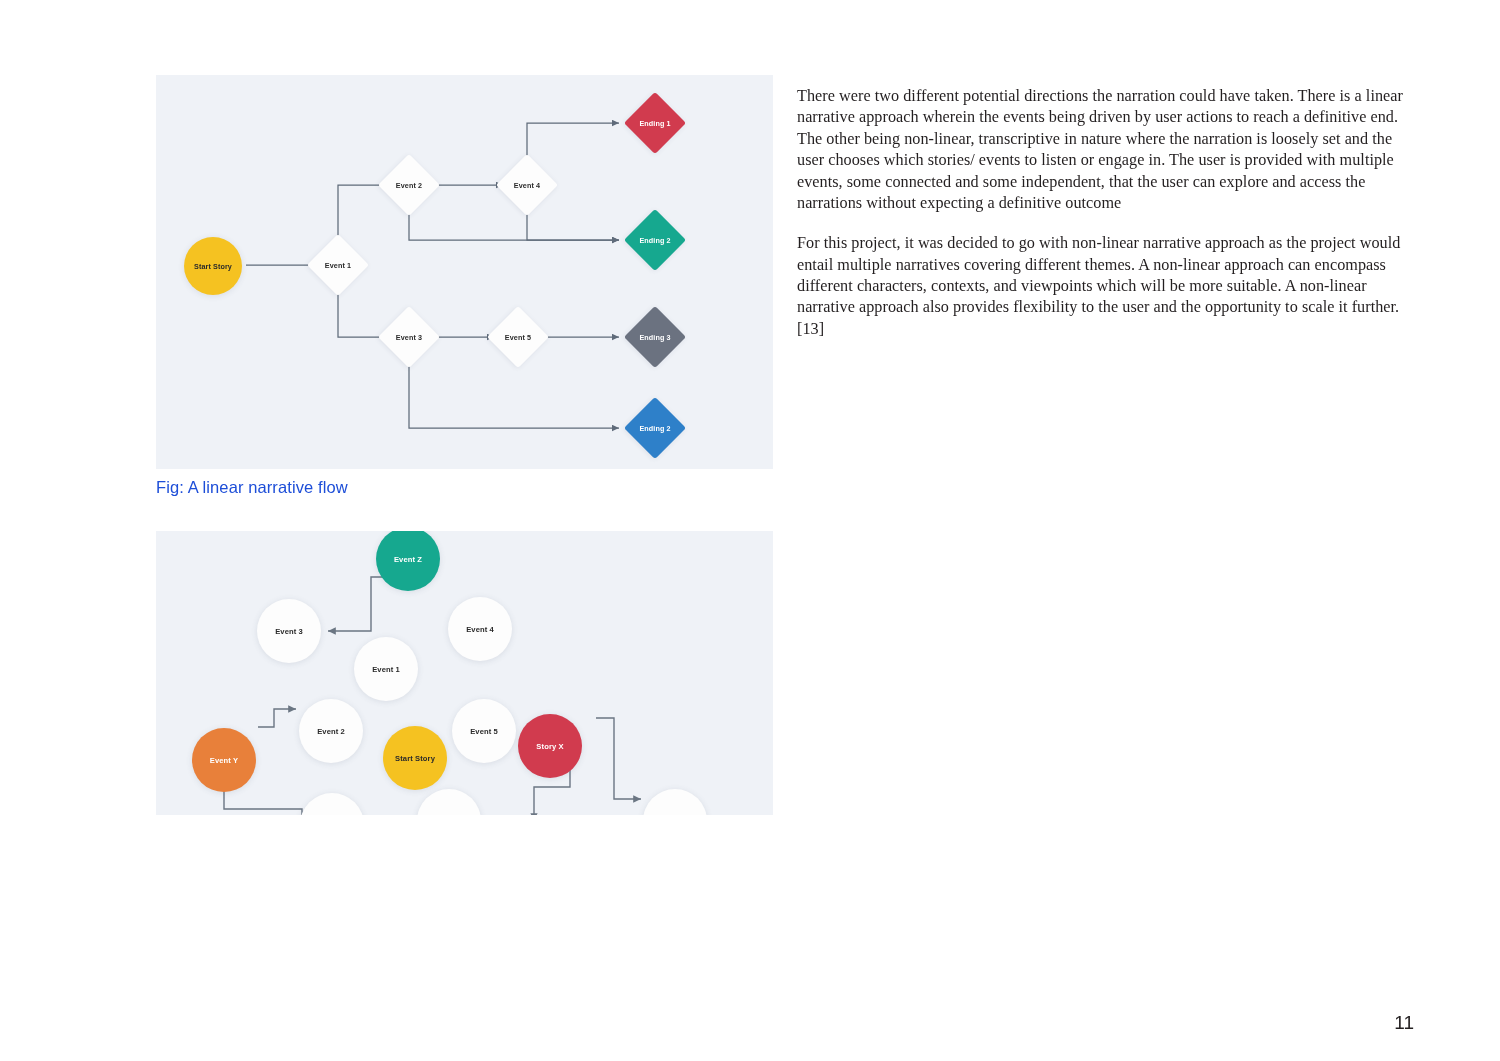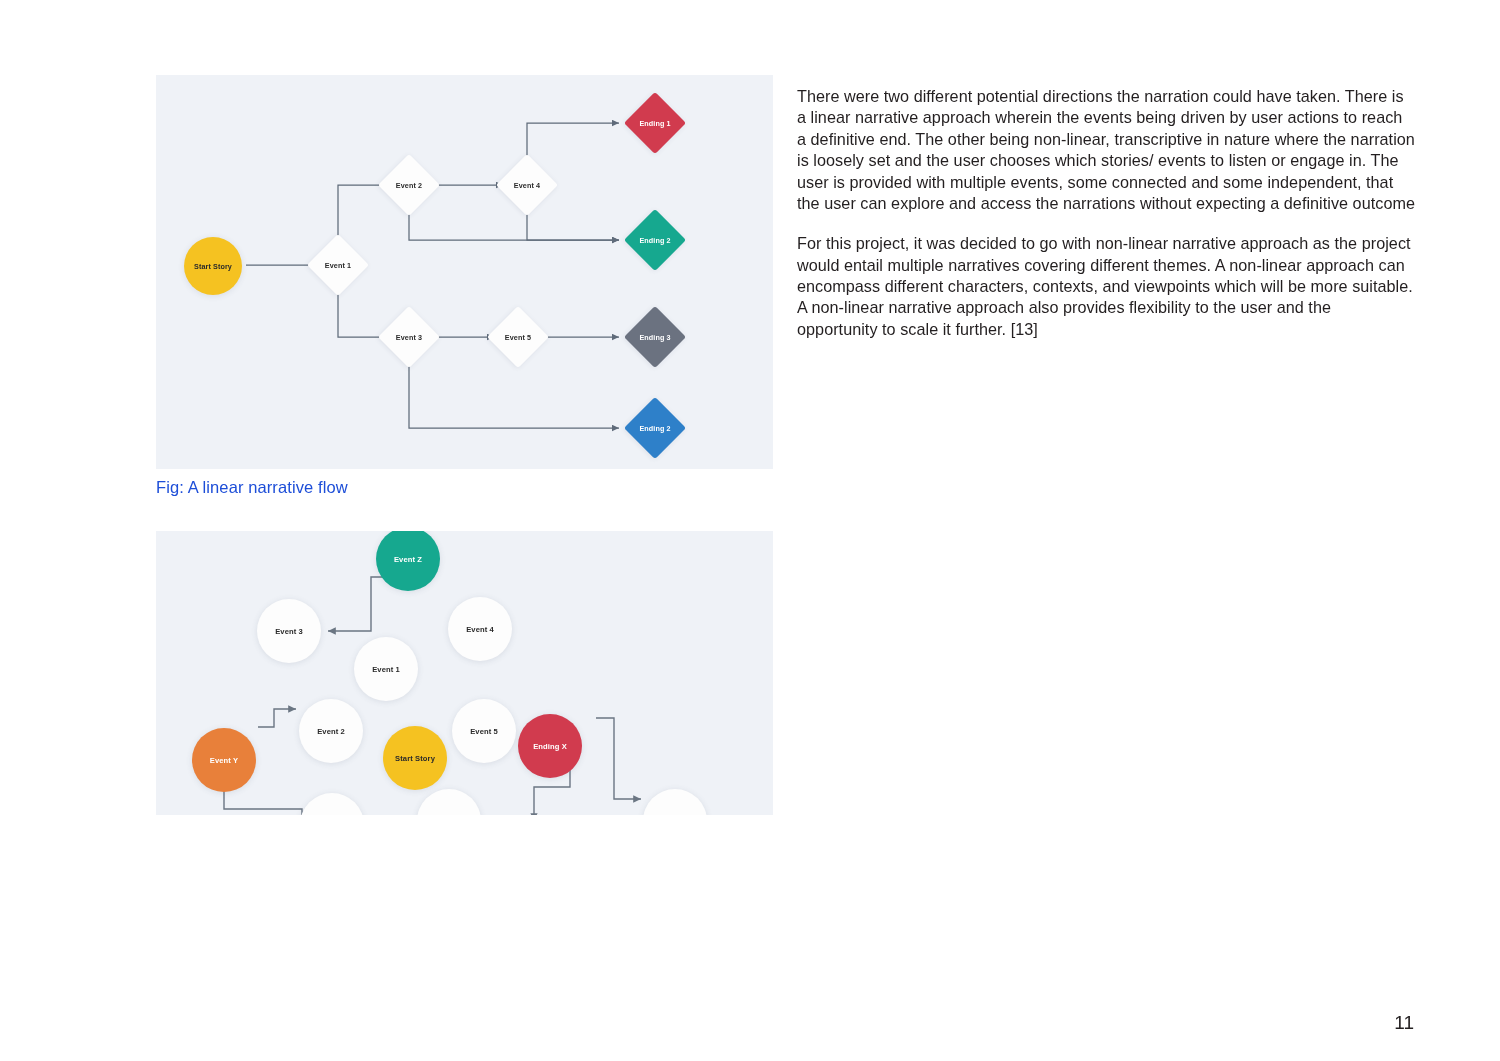--- a/index.html
+++ b/index.html
@@ -104,20 +104,21 @@
     margin: 0 0 2px 0;
     letter-spacing: 0.15px;
   }
   .body-par {
     font-size: 16.2px;
     line-height: 1.32;
     color: #231f20;
     margin: 0;
     letter-spacing: 0.04px;
     text-align: left;
+    font-family: Liberation Serif, serif;
   }
   .body-par + .body-par { margin-top: 19px; }
 
   
   .page-number {
     position: absolute;
     right: 86px;
     bottom: 27px;
     font-size: 19px;
     color: #231f20;
@@ -254,21 +255,21 @@
 
       <div class="node circle dark-text" style="left:225px; top:193px; --fill:#f5c221;">
         <span class="node-label">Start Story</span>
       </div>
 
       <div class="node circle dark-text" style="left:294px; top:166px;">
         <span class="node-label">Event 5</span>
       </div>
 
       <div class="node circle white-text" style="left:360px; top:181px; --fill:#d13b4e;">
-        <span class="node-label">Ending X</span>
+        <span class="node-label">Story X</span>
       </div>
 
       <div class="node circle dark-text" style="left:142px; top:260px;">
         <span class="node-label">Event 8</span>
       </div>
 
       <div class="node circle dark-text" style="left:259px; top:256px;">
         <span class="node-label">Event 5</span>
       </div>
 

